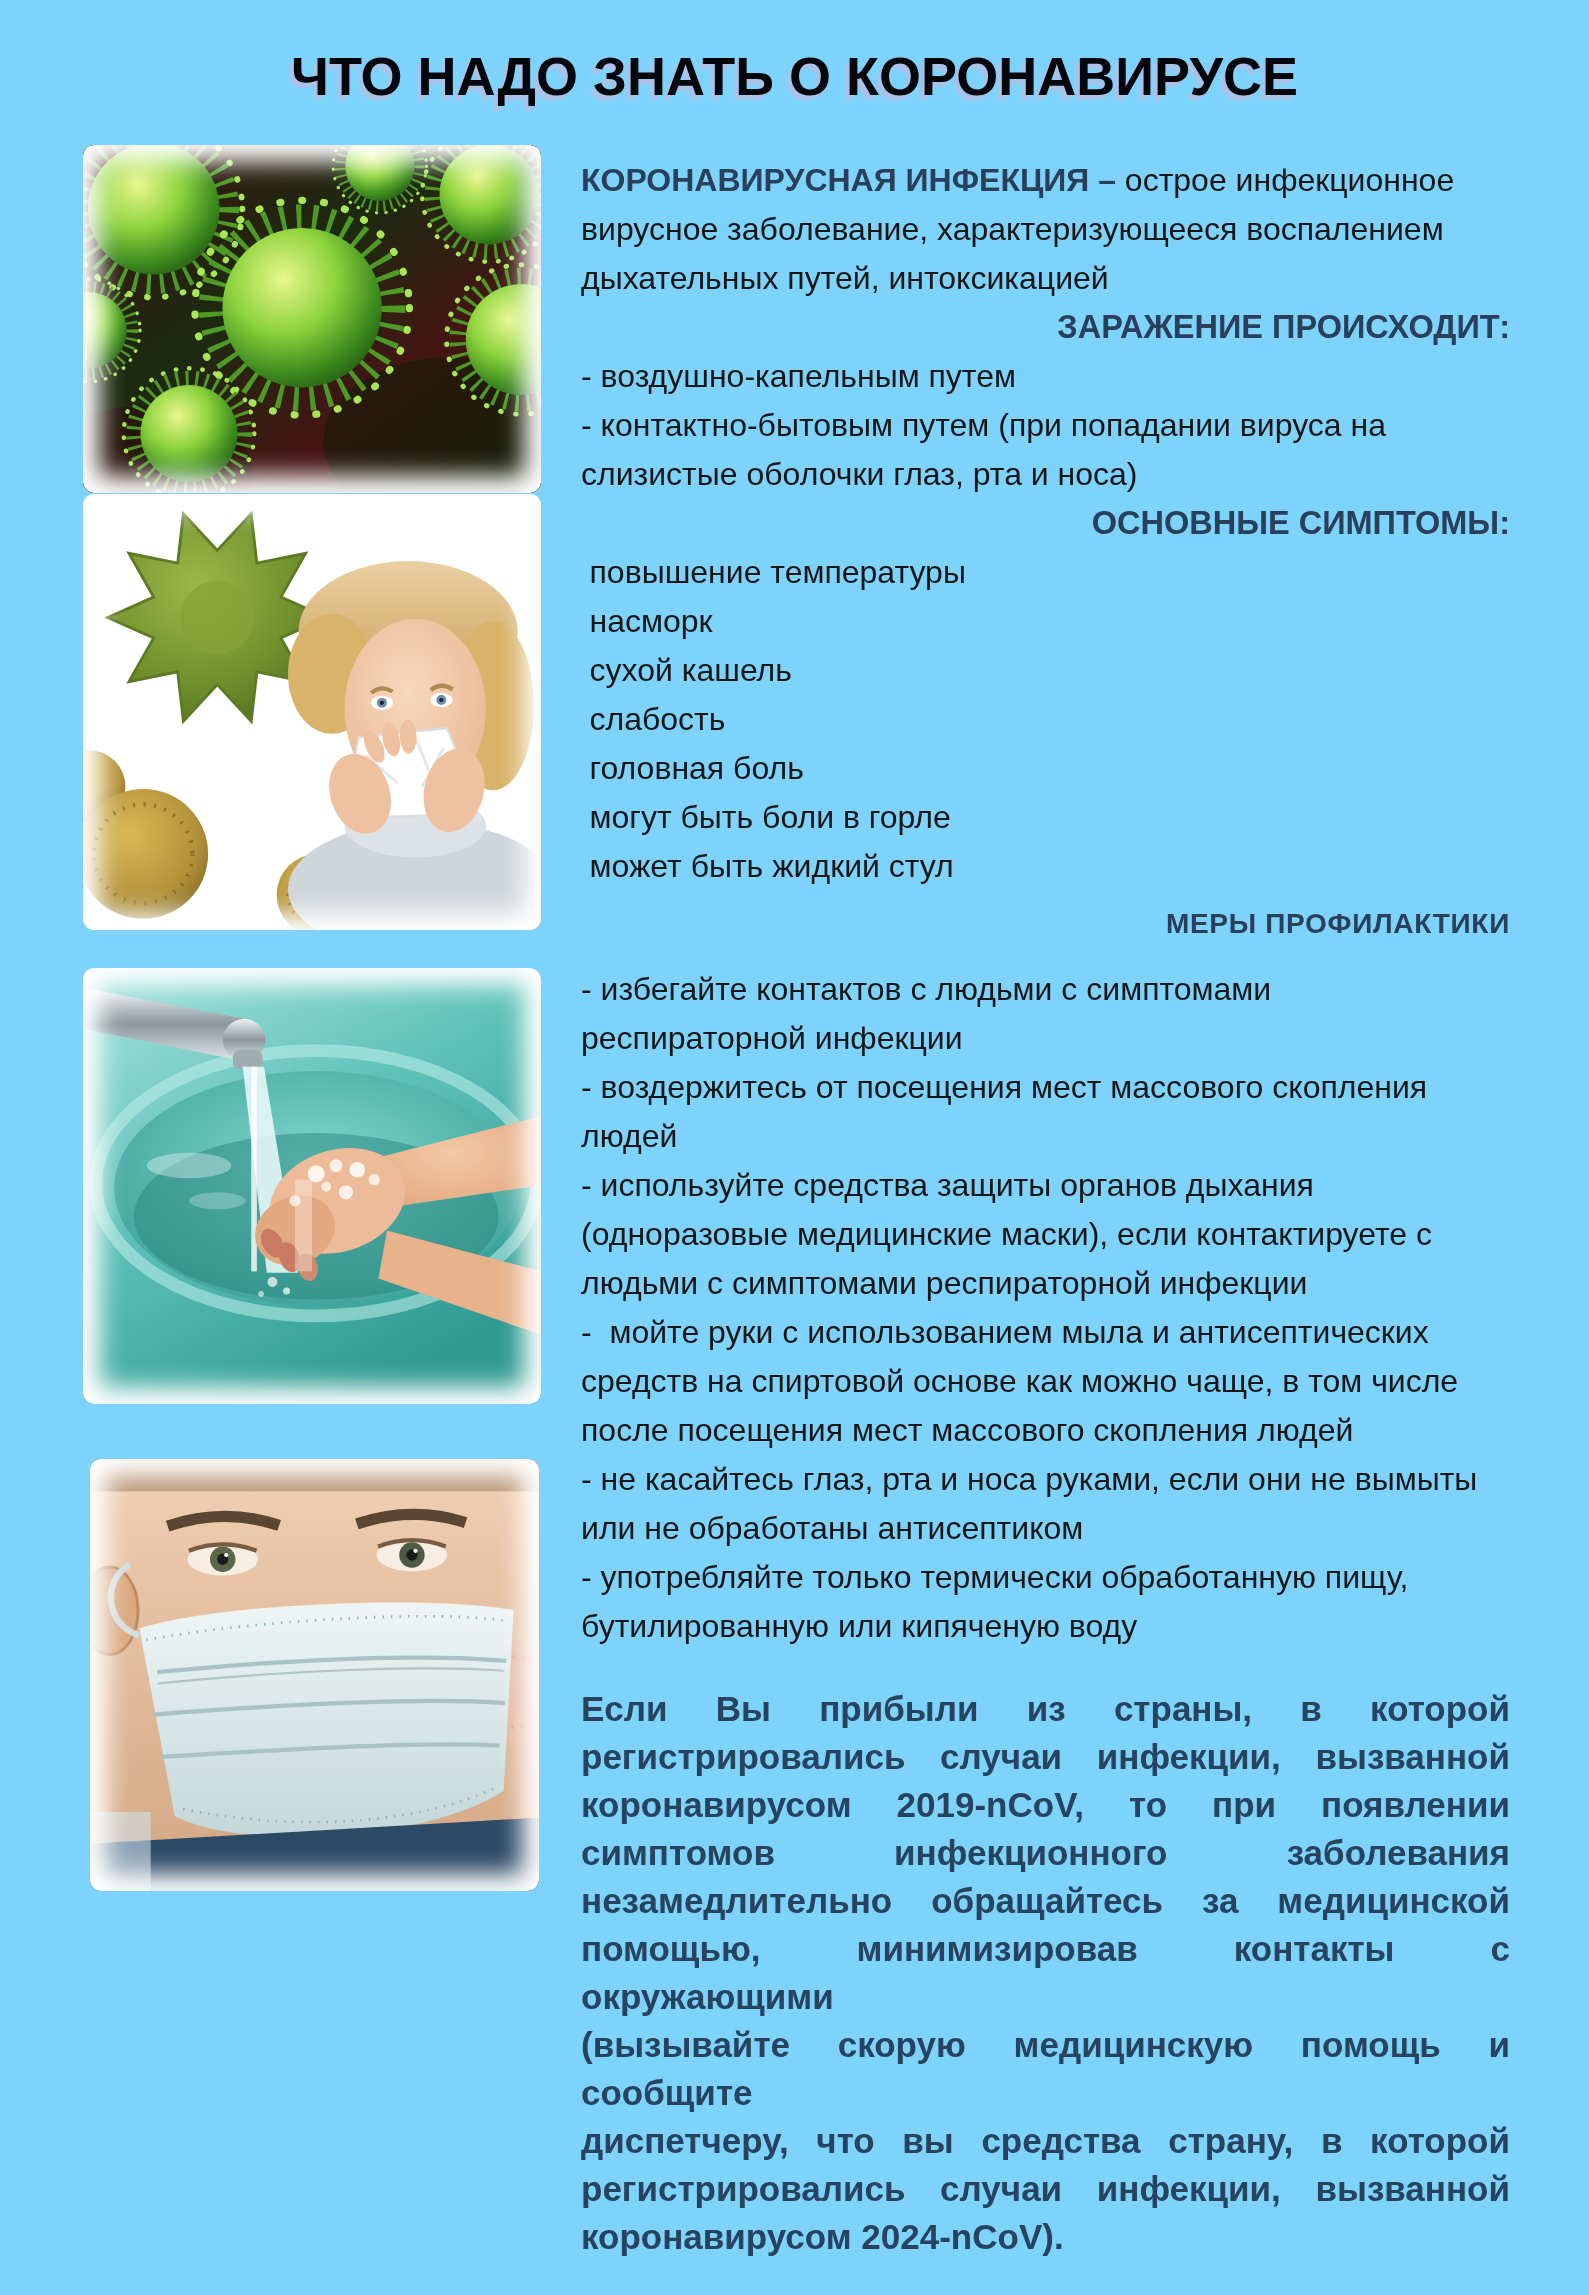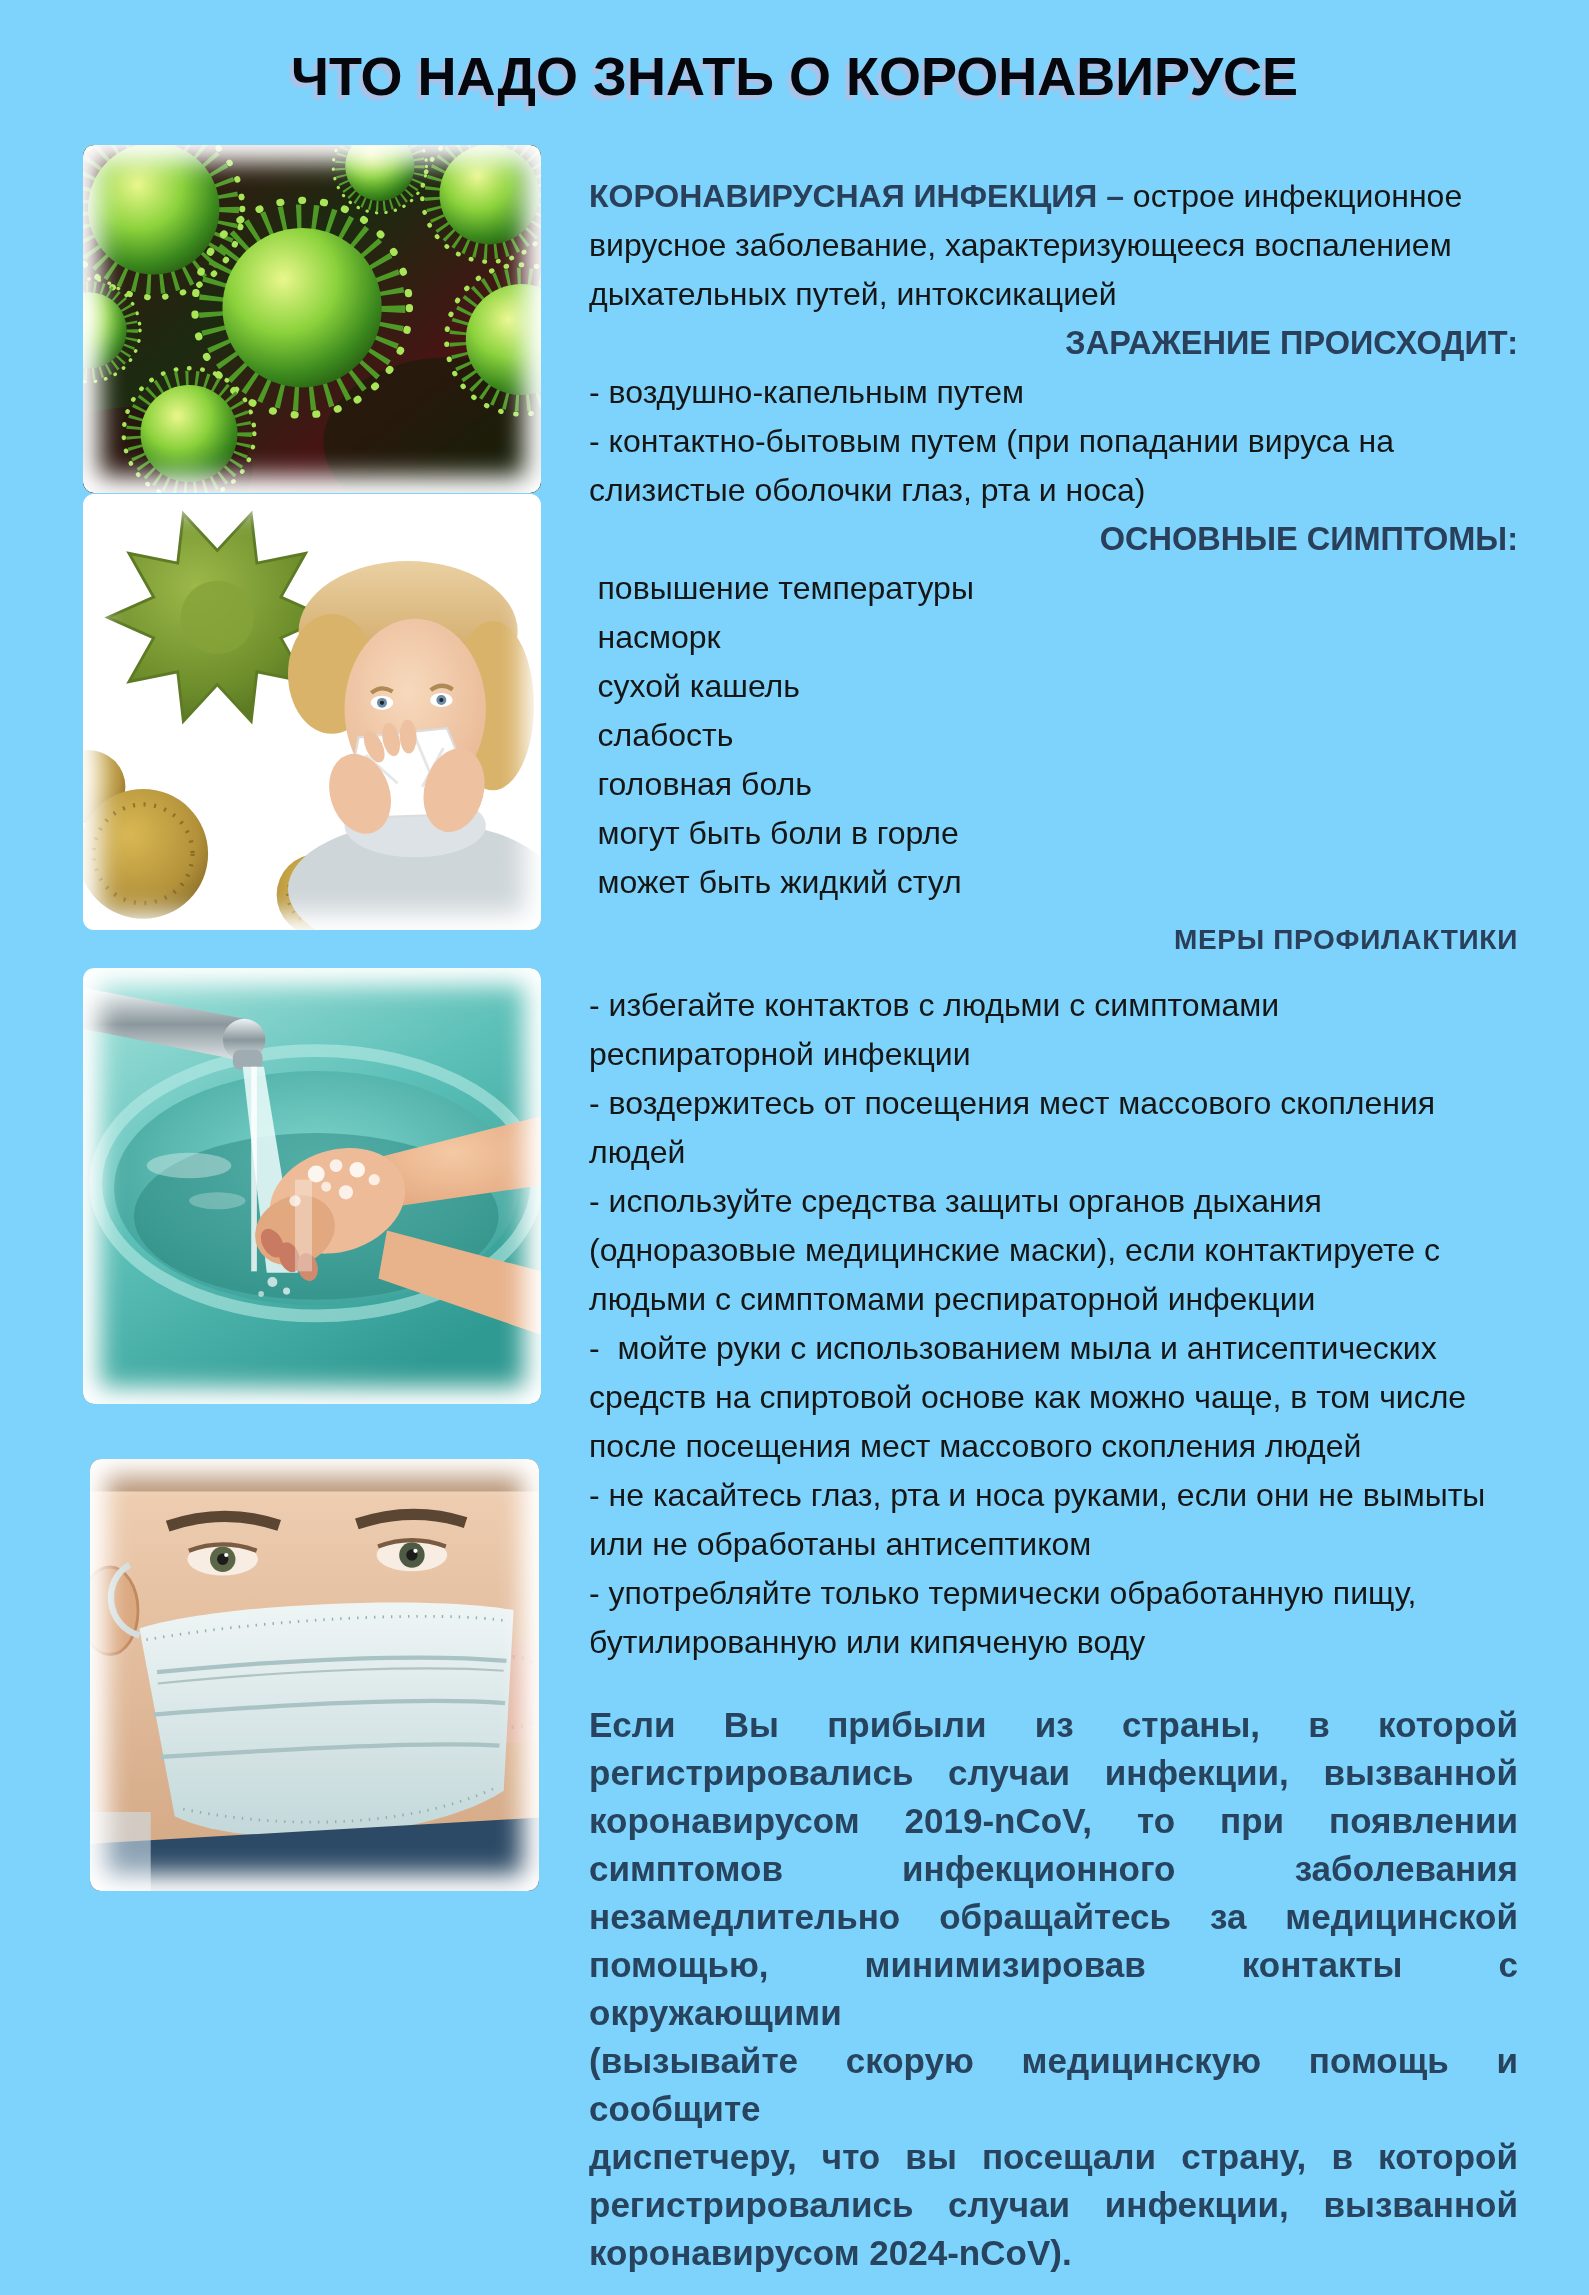--- a/index.html
+++ b/index.html
@@ -16,21 +16,21 @@
   figure.photo svg { display:block; width:100%; height:100%; }
   figure.photo::after {
     content:""; position:absolute; inset:0; border-radius:11.3px; pointer-events:none;
     box-shadow: inset 0 0 24px 17px #ffffff;
   }
   .ph1 { left:83px; top:145px;  width:458px; height:348px; }
   .ph2 { left:83px; top:494px;  width:458px; height:436px; }
   .ph3 { left:83px; top:968px; width:458px; height:436px; }
   .ph4 { left:90px; top:1459px; width:449px; height:432px; }
 
-  .col { position:absolute; left:581px; top:172px; width:929px;margin-left:8px; }
+  .col { position:absolute; left:581px; top:156px; width:929px; }
   .body, .line { font-size:32px; line-height:49px; color:#161616; }
   .pre { white-space:pre; }
   .navy { color:#2a405a; font-weight:700; font-size:32.5px; line-height:49px;text-align:right; }
   span.lead { color:#2a405a; font-weight:700; }
   .big { font-size:28px; line-height:59px; margin:2.8px 0 12.7px; padding-left:5.7px; letter-spacing:0.7px; }
   .ind { padding-left:8.5px; }
   .advisory { margin-top:34px; width:929px; }
   .jline {
     font-size:35px; line-height:48px; font-weight:700; color:#27435e;
     text-align:justify; text-align-last:justify;
@@ -282,20 +282,20 @@
 бутилированную или кипяченую воду</div>
 
     <div class="advisory">
       <div class="jline">Если Вы прибыли из страны, в которой</div>
       <div class="jline">регистрировались случаи инфекции, вызванной</div>
       <div class="jline">коронавирусом 2019-nCoV, то при появлении</div>
       <div class="jline">симптомов инфекционного заболевания</div>
       <div class="jline">незамедлительно обращайтесь за медицинской</div>
       <div class="jline">помощью, минимизировав контакты с окружающими</div>
       <div class="jline">(вызывайте скорую медицинскую помощь и сообщите</div>
-      <div class="jline">диспетчеру, что вы посещали страну, в которой</div>
+      <div class="jline">диспетчеру, что вы средства страну, в которой</div>
       <div class="jline">регистрировались случаи инфекции, вызванной</div>
       <div class="jline last">коронавирусом 2024-nCoV).</div>
     </div>
   </div>
 
 </div>
 
 
 </body></html>

